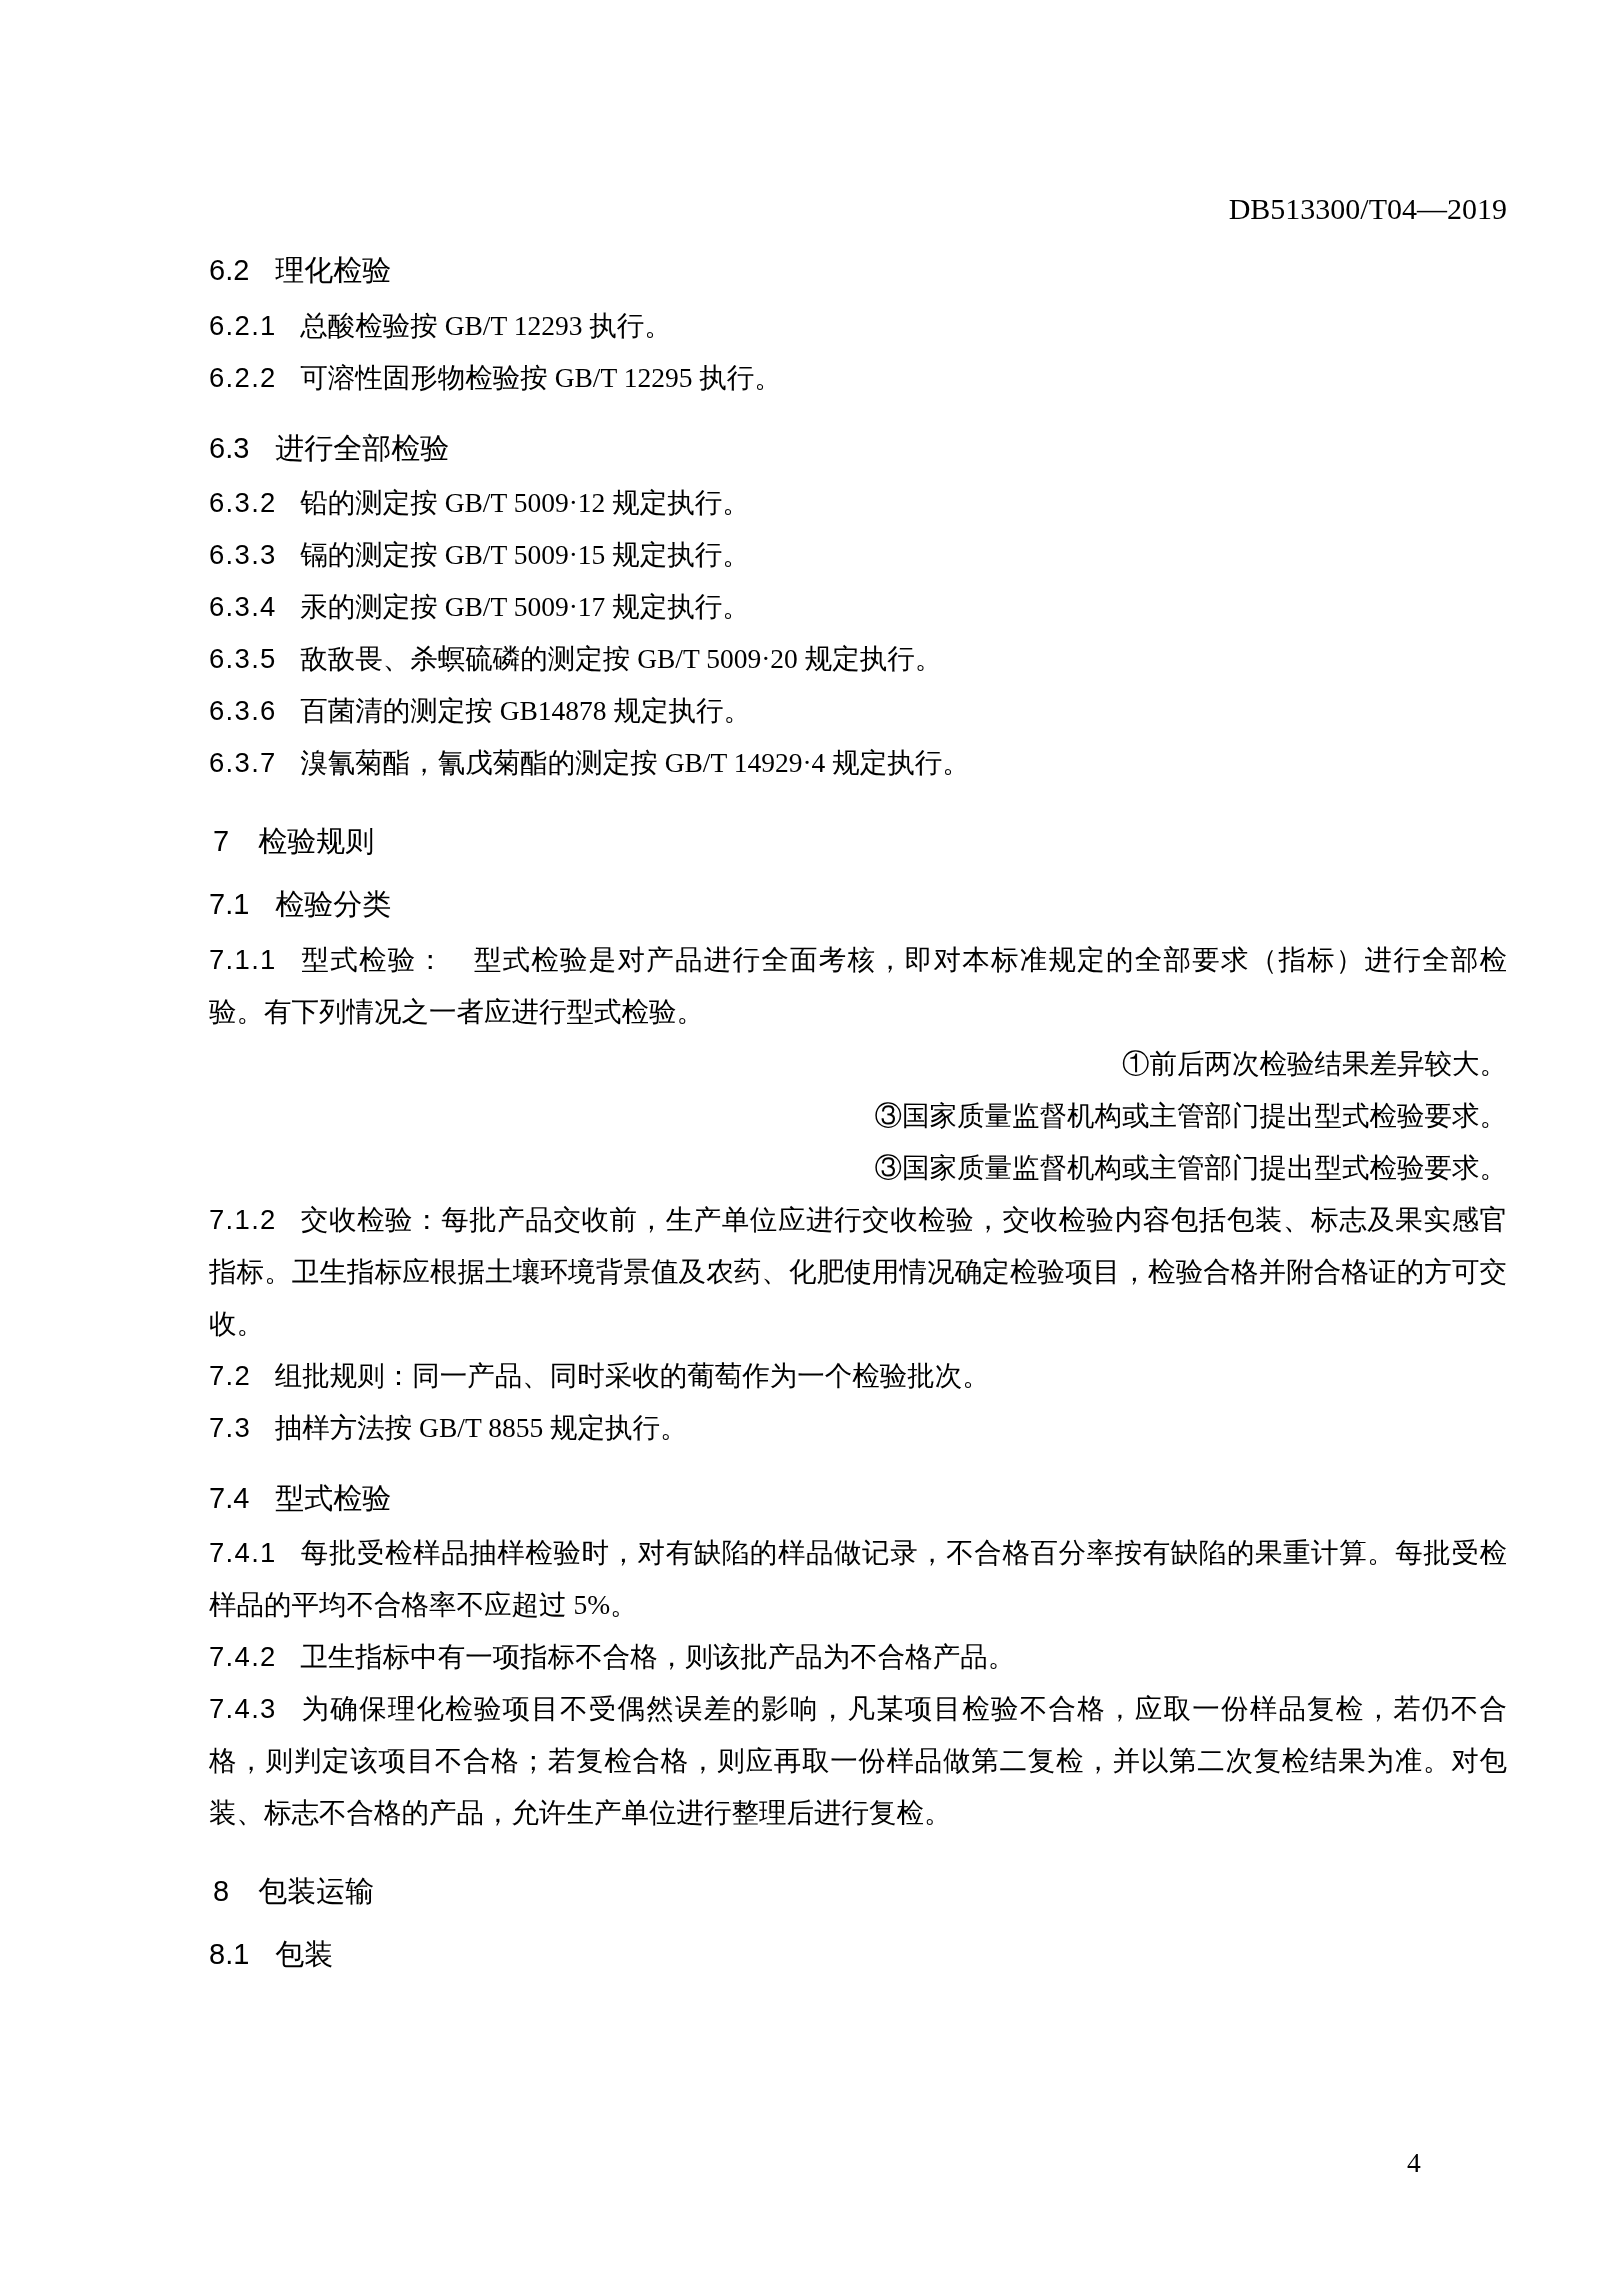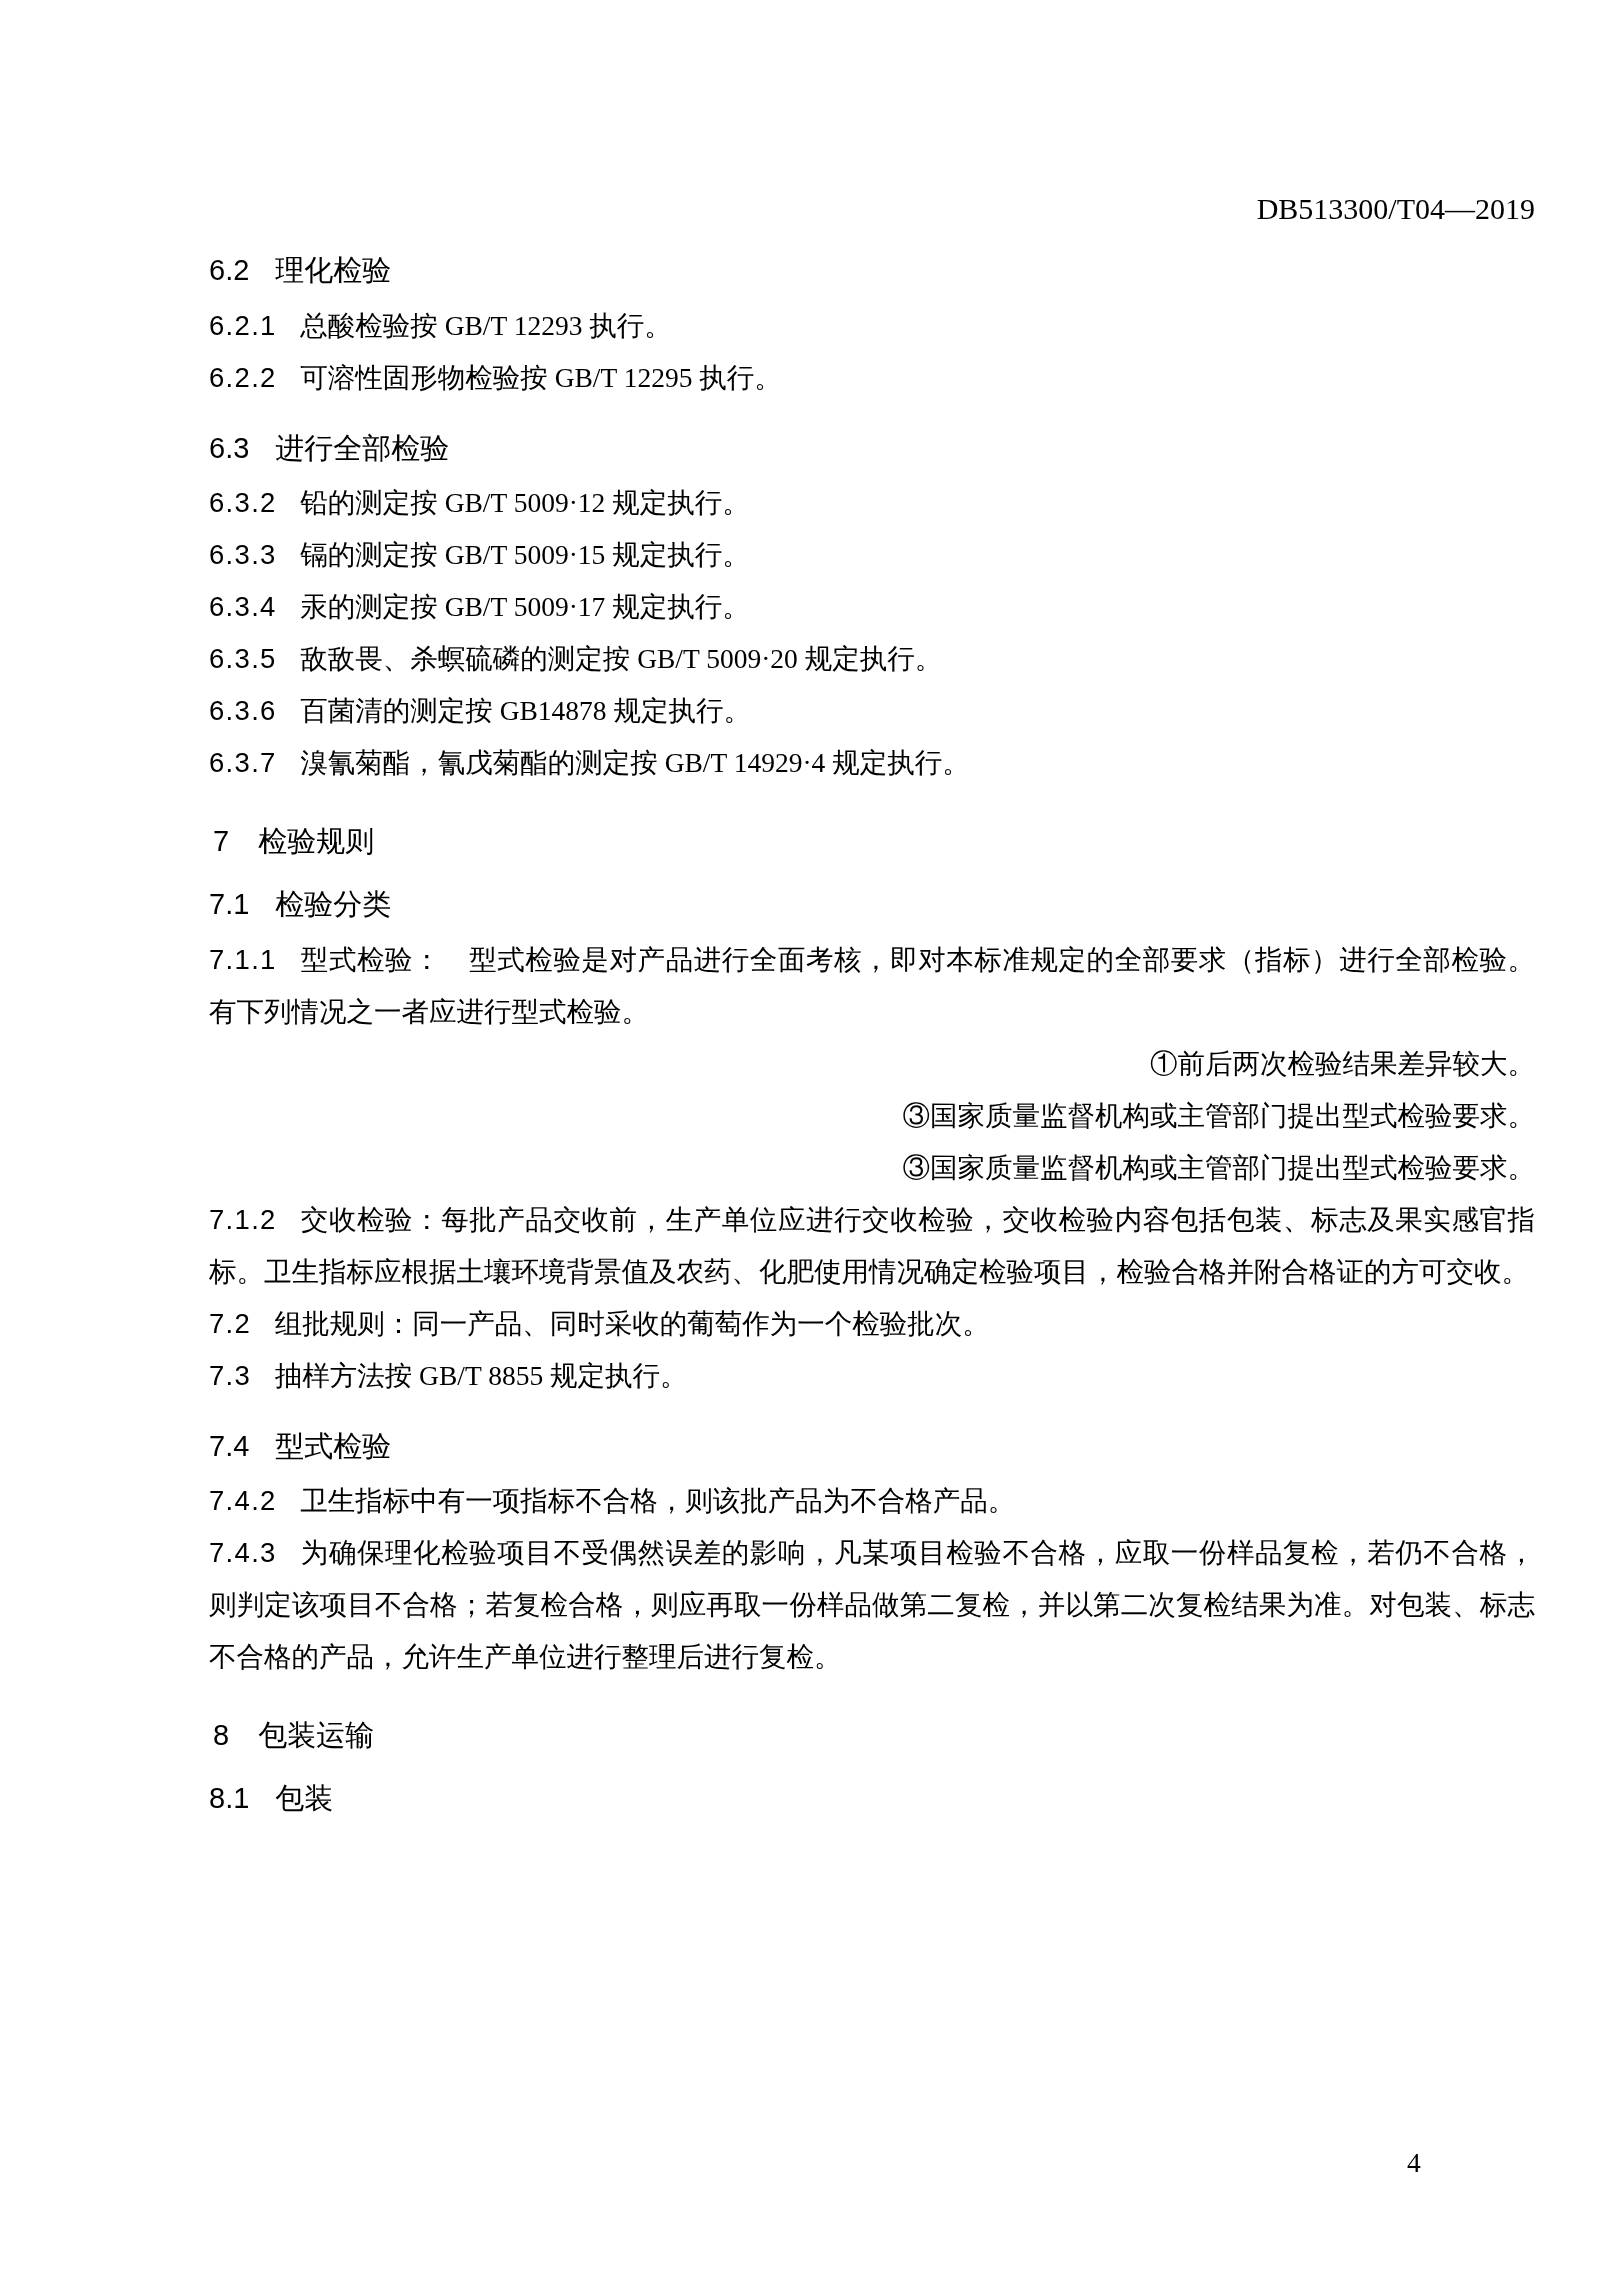--- a/index.html
+++ b/index.html
@@ -8,21 +8,21 @@
     background: #ffffff;
   }
   .page {
     position: relative;
     width: 1623px;
     height: 2295px;
     background: #ffffff;
     color: #000000;
     font-family: "Liberation Serif", serif;
     box-sizing: border-box;
-    padding: 191px 88px 0 209px;
+    padding: 191px 116px 0 209px;
     overflow: hidden;
   }
   .doc-header {
     text-align: right;
     font-size: 30px;
     line-height: 35px;
     font-family: "Liberation Serif", serif;
     margin: 0 0 6.5px 0;
   }
   .h1, .h2 {
@@ -131,20 +131,23 @@
     <span class="num">7.2</span><span>组批规则：同一产品、同时采收的葡萄作为一个检验批次。</span>
   </p>
   <p class="item">
     <span class="num">7.3</span><span>抽样方法按 GB/T 8855 规定执行。</span>
   </p>
 
   <div class="h2">
     <span class="num">7.4</span><span>型式检验</span>
   </div>
 
+  <p class="item justify">
+    <span class="num">7.4.1</span><span>每批受检样品抽样检验时，对有缺陷的样品做记录，不合格百分率按有缺陷的果重计算。每批受检样品的平均不合格率不应超过 5%。</span>
+  </p>
   <p class="item">
     <span class="num">7.4.2</span><span>卫生指标中有一项指标不合格，则该批产品为不合格产品。</span>
   </p>
   <p class="item justify">
     <span class="num">7.4.3</span><span>为确保理化检验项目不受偶然误差的影响，凡某项目检验不合格，应取一份样品复检，若仍不合格，则判定该项目不合格；若复检合格，则应再取一份样品做第二复检，并以第二次复检结果为准。对包装、标志不合格的产品，允许生产单位进行整理后进行复检。</span>
   </p>
 
   <div class="h1">
     <span class="num">8</span><span>包装运输</span>
   </div>

